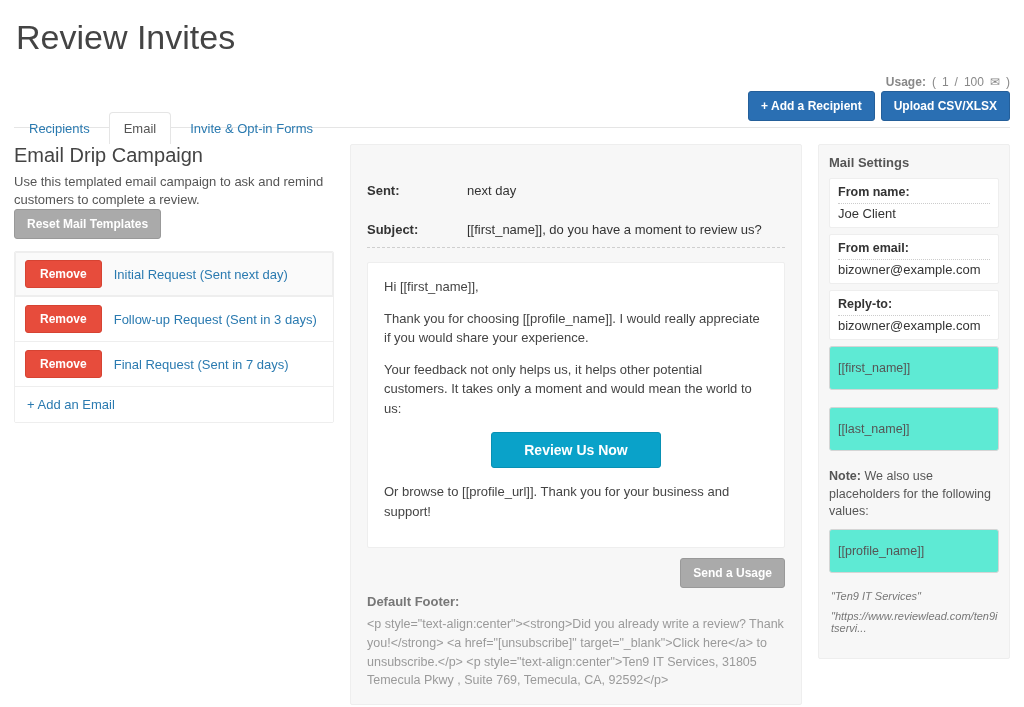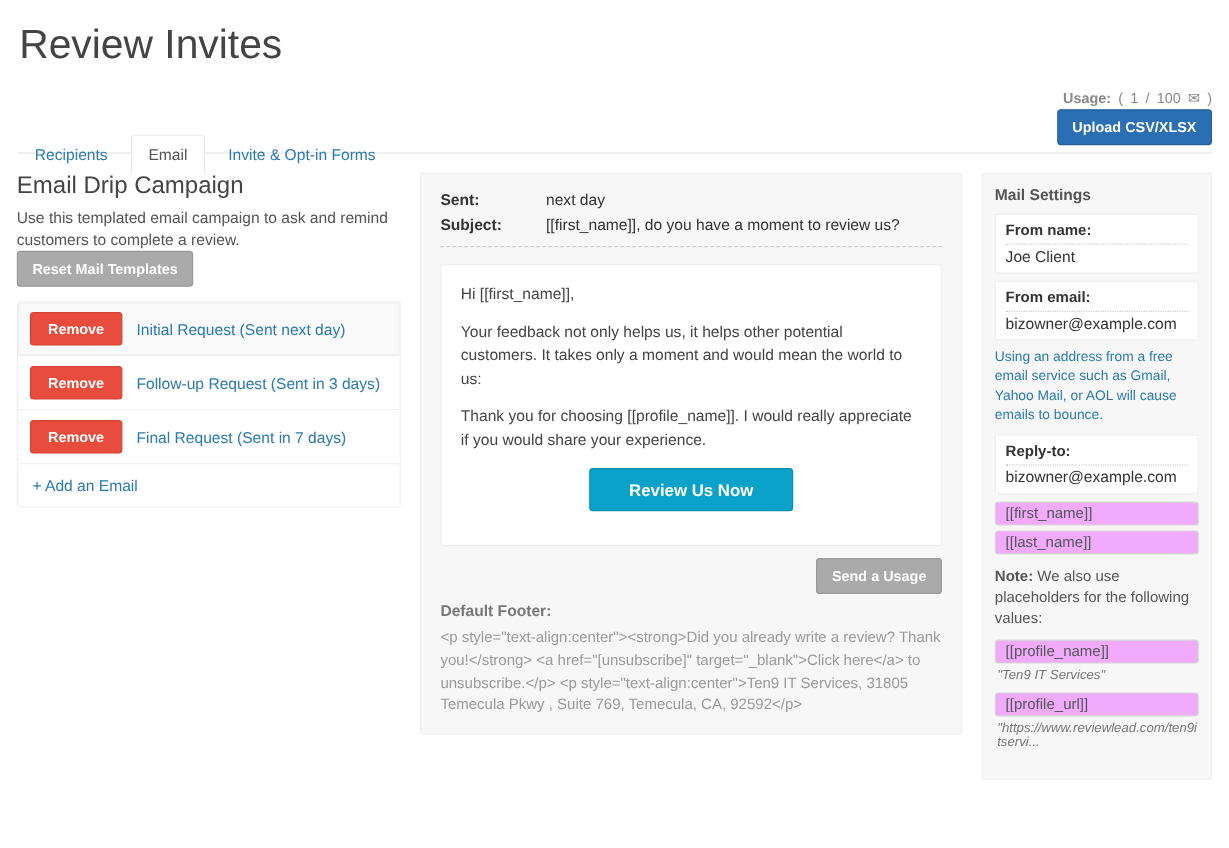--- a/index.html
+++ b/index.html
@@ -95,43 +95,43 @@
     cursor: pointer;
   }
   .email-item.selected {
     background: #fafafa;
     box-shadow: inset 0 0 0 1px #eee;
   }
   .email-item .label { color: #2a7ab0; font-size: 13px; white-space: nowrap; overflow: hidden; text-overflow: ellipsis; }
   .add-email { padding: 10px 12px; color: #2a7ab0; font-size: 13px; cursor: pointer; background:#fff; }
 
   .mid-meta { font-size: 13px; color: #333; }
-  .mid-meta .row { display: flex; gap: 10px; margin-bottom: 6px; align-items: flex-end; }
+  .mid-meta .row { display: flex; gap: 22px; margin-bottom: 6px; align-items: flex-end; margin-top: 24px; }
   .mid-meta .k { font-weight: 700; width: 78px; }
   .mid-meta .tz { color: #9a9a9a; font-style: italic; }
   .dashed-sep { border: none; border-top: 1px dashed #cfcfcf; margin: 10px 0 14px 0; }
   .body-text { background: #fff; padding: 14px 16px; border: 1px solid #eee; border-radius: 2px; }
   .body-text p { font-size: 13px; color: #444; margin-bottom: 12px; line-height: 1.5; }
   .body-text .cta { text-align: center; margin: 14px 0; }
   .send-test-row { display:flex; justify-content:flex-end; margin-top: 10px; }
   .footer-block { margin-top: 6px; }
   .footer-block .ftitle { font-weight: 700; color: #777; font-size: 13px; margin-bottom: 6px; }
   .footer-block .fcode { color: #9a9a9a; font-size: 12.5px; line-height: 1.5; word-break: break-word; }
 
   .col-right h3 { font-size: 13px; font-weight: 600; color: #555; margin-bottom: 8px; }
   .field-block { background:#fff; border:1px solid #eee; border-radius:2px; padding: 6px 8px; margin-bottom: 6px; }
   .field-block .flabel { font-weight:700; font-size:12.5px; color:#333; }
   .field-block .fval { font-size:13px; color:#333; margin-top:2px; }
   .dotted-under { border-bottom: 1px dotted #ccc; padding-bottom: 4px; margin-bottom: 2px; }
   .hint { color:#2a7ab0; font-size:11.5px; line-height:1.4; margin: 4px 0 8px 0; }
   .tip p { color:#555; font-size:12.5px; line-height:1.4; margin-bottom:8px; }
   .ph-input {
-    display:block; width:100%; padding:2px 8px; font-size:12.5px;
-    border:1px solid #d5d5d5; border-radius:3px; color:#555; margin-bottom:4px;
-    background:#f0abfc;
+    display:block; width:100%; padding:14px 8px; font-size:12.5px;
+    border:1px solid #d5d5d5; border-radius:3px; color:#555; margin-bottom:17px;
+    background:#5eead4;
   }
   .ph-note { font-style: italic; color:#777; font-size:11px; margin: 0 0 8px 2px; word-break: break-all; }
   .note-label { font-weight:700; }
 </style>
 </head>
 <body>
 
 <h1 class="page-title">Review Invites</h1>
 
 <div class="topbar">
@@ -144,20 +144,21 @@
   <span>)</span>
 </div>
 
 <div class="tabs-row">
   <div class="tabs">
     <div class="tab">Recipients</div>
     <div class="tab active">Email</div>
     <div class="tab">Invite &amp; Opt-in Forms</div>
   </div>
   <div class="right-buttons">
+    <button class="btn btn-blue">+ Add a Recipient</button>
     <button class="btn btn-blue">Upload CSV/XLSX</button>
   </div>
 </div>
 
 <div class="columns">
 
   <div class="col-left">
     <h2>Email Drip Campaign</h2>
     <p class="desc">
       <span>Use this templated email campaign to ask and remind customers to complete a review.</span>
@@ -189,25 +190,26 @@
       </div>
       <div class="row">
         <span class="k">Subject:</span>
         <span>[[first_name]], do you have a moment to review us?</span>
       </div>
     </div>
     <hr class="dashed-sep">
 
     <div class="body-text">
       <p>Hi [[first_name]],</p>
+      <p>Thank you for choosing [[profile_name]]. I would really appreciate if you would share your experience.</p>
       <p>Your feedback not only helps us, it helps other potential customers. It takes only a moment and would mean the world to us:</p>
-      <p>Thank you for choosing [[profile_name]]. I would really appreciate if you would share your experience.</p>
       <div class="cta">
         <button class="btn btn-teal">Review Us Now</button>
       </div>
+      <p>Or browse to [[profile_url]]. Thank you for your business and support!</p>
     </div>
 
     <div class="send-test-row">
       <button class="btn btn-gray">Send a Usage</button>
     </div>
 
     <div class="footer-block">
       <div class="ftitle">Default Footer:</div>
       <div class="fcode">&lt;p style="text-align:center"&gt;&lt;strong&gt;Did you already write a review? Thank you!&lt;/strong&gt; &lt;a href="[unsubscribe]" target="_blank"&gt;Click here&lt;/a&gt; to unsubscribe.&lt;/p&gt; &lt;p style="text-align:center"&gt;Ten9 IT Services, 31805 Temecula Pkwy , Suite 769, Temecula, CA, 92592&lt;/p&gt;</div>
     </div>
@@ -218,37 +220,35 @@
 
     <div class="field-block">
       <div class="flabel dotted-under">From name:</div>
       <div class="fval">Joe Client</div>
     </div>
 
     <div class="field-block">
       <div class="flabel dotted-under">From email:</div>
       <div class="fval">bizowner@example.com</div>
     </div>
-    <div class="hint">Using an address from a free email service such as Gmail, Yahoo Mail, or AOL will cause emails to bounce.</div>
 
     <div class="field-block">
       <div class="flabel dotted-under">Reply-to:</div>
       <div class="fval">bizowner@example.com</div>
     </div>
 
     <input class="ph-input" readonly="" value="[[first_name]]" style="">
     <input class="ph-input" readonly="" value="[[last_name]]" style="">
 
     <div class="tip" style="margin-top:10px;">
       <p>
         <span class="note-label">Note:</span>
         <span>We also use placeholders for the following values:</span>
       </p>
     </div>
 
     <input class="ph-input" readonly="" value="[[profile_name]]" style="">
     <div class="ph-note">"Ten9 IT Services"</div>
 
-    <input class="ph-input" readonly="" value="[[profile_url]]" style="">
     <div class="ph-note">"https://www.reviewlead.com/ten9itservi...</div>
 
   </div>
 </div>
 
 </body></html>

